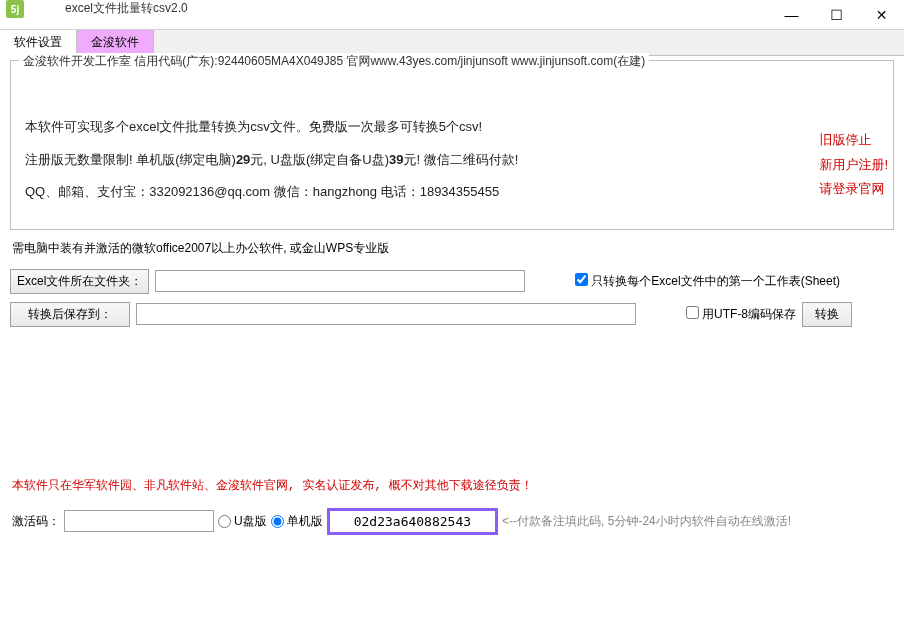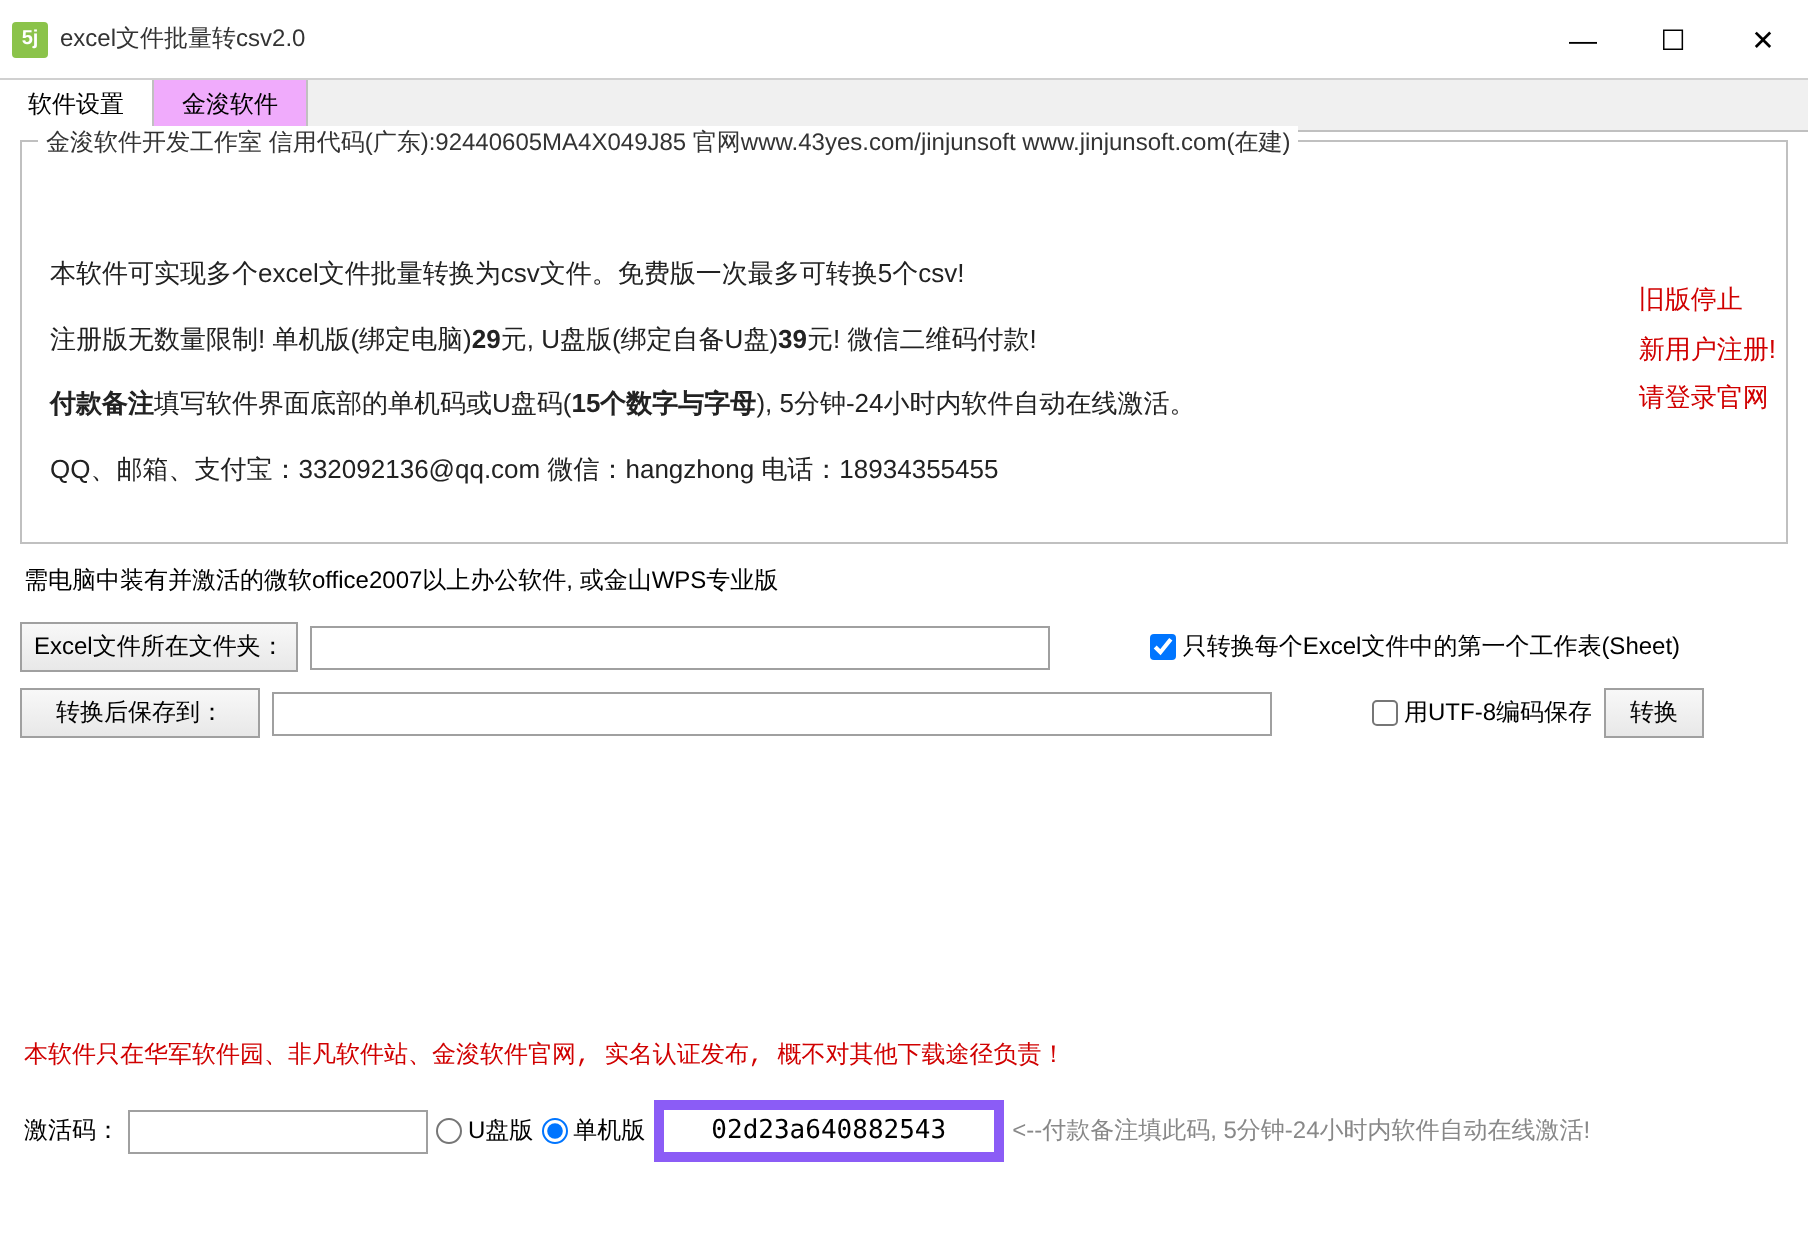--- a/index.html
+++ b/index.html
@@ -1,43 +1,43 @@
 <!DOCTYPE html>
 <html><head>
 <meta charset="utf-8">
 <style>
 * { box-sizing: border-box; margin: 0; padding: 0; }
 body { font-family: "Microsoft YaHei", SimSun, sans-serif; font-size: 12px; background: #fff; width: 904px; height: 617px; overflow: hidden; }
-.titlebar { height: 40px; background: #fff; border-bottom: 1px solid #d0d0d0; display: flex; align-items: center; padding-left: 6px; }
+.titlebar { height: 30px; background: #fff; border-bottom: 1px solid #d0d0d0; display: flex; padding-left: 6px; gap: 35px; }
 .titlebar .icon { width: 18px; height: 18px; background: #8bc34a; color: #fff; display: flex; align-items: center; justify-content: center; font-size: 10px; font-weight: bold; margin-right: 6px; border-radius: 2px; }
 .titlebar .title { flex: 1; font-size: 12px; color: #333; }
 .win-controls { display: flex; }
 .win-btn { width: 45px; height: 30px; display: flex; align-items: center; justify-content: center; cursor: pointer; font-size: 14px; }
 .tabs { display: flex; background: #f0f0f0; border-bottom: 1px solid #c0c0c0; }
 .tab { padding: 4px 14px; font-size: 12px; background: #f0abfc; border-right: 1px solid #c0c0c0; cursor: pointer; }
 .tab.active { background: #fff; border-bottom: 1px solid #fff; margin-bottom: -1px; }
 .content { padding: 4px 10px 0 10px; position: relative; }
 .info-box { border: 1px solid #c0c0c0; padding: 2px 6px 10px 6px; position: relative; margin-bottom: 10px; }
 .info-box .legend { position: absolute; top: -8px; left: 8px; background: #fff; padding: 0 4px; font-size: 12px; color: #333; }
 .info-body { padding: 50px 8px 8px 8px; line-height: 2.2; color: #222; font-size: 13px; }
 .info-body p { margin-bottom: 4px; }
 .side-note { position: absolute; top: 72px; right: 16px; color: #d00000; font-size: 13px; line-height: 1.9; text-align: left; }
 .req-text { margin: 6px 2px 12px 2px; font-size: 12px; }
 .row { display: flex; align-items: center; margin-bottom: 8px; gap: 6px; }
 .btn { background: linear-gradient(#f8f8f8,#e8e8e8); border: 1px solid #a0a0a0; padding: 3px 6px; font-size: 12px; cursor: pointer; min-width: 120px; text-align: center; }
 .btn.small { min-width: 50px; padding: 3px 10px; font-family: Liberation Mono, monospace; }
 .input-text { border: 1px solid #a0a0a0; height: 22px; padding: 2px 4px; font-size: 12px; }
 .input-text.wide1 { flex: 1; max-width: 370px; }
 .input-text.wide2 { flex: 1; max-width: 500px; }
-.chk { display: flex; align-items: center; gap: 3px; font-size: 12px; padding-left: 44px; }
+.chk { display: flex; align-items: flex-start; gap: 3px; font-size: 12px; padding-left: 44px; }
 .chk input { width: 13px; height: 13px; }
 .footer-warn { color: #d00000; font-size: 12px; margin: 150px 2px 10px 2px; font-family: Liberation Mono, monospace; }
 .bottom-row { display: flex; align-items: center; gap: 4px; padding: 4px 2px; font-size: 12px; }
 .radio-group { display: flex; align-items: center; gap: 3px; }
-.code-display { border: 5px solid #8b5cf6; padding: 3px 24px; font-family: monospace; font-size: 13px; background: #fff; }
+.code-display { border: 3px solid #8b5cf6; padding: 3px 24px; font-family: monospace; font-size: 13px; background: #fff; }
 .hint-text { color: #888; font-size: 12px; }
 b { font-weight: bold; }
 </style>
 </head>
 <body>
 
 <div class="titlebar">
   <div class="icon">5j</div>
   <div class="title">excel文件批量转csv2.0</div>
   <div class="win-controls">
@@ -53,23 +53,20 @@
 </div>
 
 <div class="content">
 
   <div class="info-box">
     <div class="legend">金浚软件开发工作室 信用代码(广东):92440605MA4X049J85 官网www.43yes.com/jinjunsoft  www.jinjunsoft.com(在建)</div>
     <div class="info-body">
       <p>本软件可实现多个excel文件批量转换为csv文件。免费版一次最多可转换5个csv!</p>
       <p>
         <span>注册版无数量限制! 单机版(绑定电脑)</span><b>29</b><span>元, U盘版(绑定自备U盘)</span><b>39</b><span>元! 微信二维码付款!</span>
-      </p>
-      <p>
-        <b>付款备注</b><span>填写软件界面底部的单机码或U盘码(</span><b>15个数字与字母</b><span>), 5分钟-24小时内软件自动在线激活。</span>
       </p>
       <p>QQ、邮箱、支付宝：332092136@qq.com  微信：hangzhong   电话：18934355455</p>
     </div>
   </div>
 
   <div class="side-note">
     <div>旧版停止</div>
     <div>新用户注册!</div>
     <div>请登录官网</div>
   </div>

